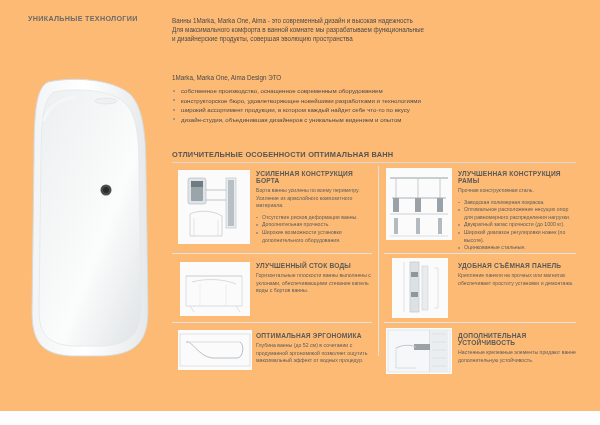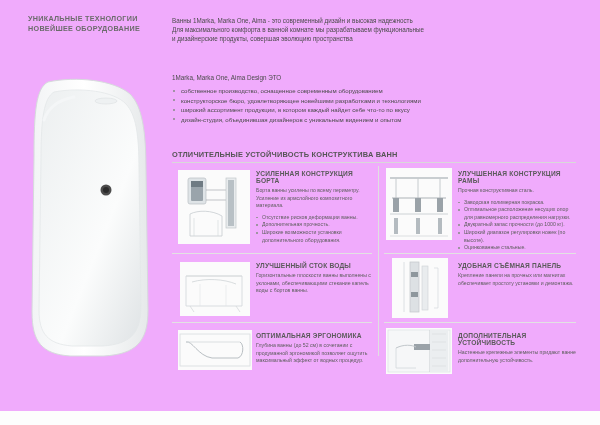--- a/index.html
+++ b/index.html
@@ -13,21 +13,21 @@
     font-family: "Liberation Sans", sans-serif;
     color: #3a3a3a;
     overflow: hidden;
     position: relative;
   }
   .page {
     position: absolute;
     left: 0; top: 0;
     width: 600px;
     height: 425px;
-    background: #f0abfc;
+    background: #fdba74;
   }
   
   .title-block {
     position: absolute;
     left: 28px;
     top: 14px;
     width: 128px;
   }
   .title-block .line {
     font-size: 7.2px;
@@ -172,38 +172,37 @@
     background: #fdfdfd;
   }
 </style>
 </head>
 <body>
 
 <div class="page">
 
   <div class="title-block">
     <div class="line">УНИКАЛЬНЫЕ ТЕХНОЛОГИИ</div>
-    <div class="line">НОВЕЙШЕЕ ОБОРУДОВАНИЕ</div>
   </div>
 
   <div class="intro">
     <div class="line">Ванны 1Marka, Marka One, Aima - это современный дизайн и высокая надежность</div>
     <div class="line">Для максимального комфорта в ванной комнате мы разрабатываем функциональные</div>
     <div class="line">и дизайнерские продукты, совершая эволюцию пространства</div>
   </div>
 
   <div class="bullets-head">1Marka, Marka One, Aima Design ЭТО</div>
   <ul class="bullets">
     <li>собственное производство, оснащенное современным оборудованием</li>
     <li>конструкторское бюро, удовлетворяющее новейшими разработками и технологиями</li>
     <li>широкий ассортимент продукции, в котором каждый найдет себе что-то по вкусу</li>
     <li>дизайн-студия, объединившая дизайнеров с уникальным видением и опытом</li>
   </ul>
 
-  <div class="section-title">ОТЛИЧИТЕЛЬНЫЕ УСТОЙЧИВОСТЬ КОНСТРУКТИВА ВАНН</div>
+  <div class="section-title">ОТЛИЧИТЕЛЬНЫЕ ОСОБЕННОСТИ ОПТИМАЛЬНАЯ ВАНН</div>
   <div class="rule"></div>
 
   <div class="bath-photo">
     <svg width="146" height="300" viewBox="0 0 146 300">
       <defs>
         <linearGradient id="tubShade" x1="0" y1="0" x2="1" y2="0">
           <stop offset="0%" stop-color="#f2f4f5"></stop>
           <stop offset="45%" stop-color="#ffffff"></stop>
           <stop offset="100%" stop-color="#e6e9ea"></stop>
         </linearGradient>

